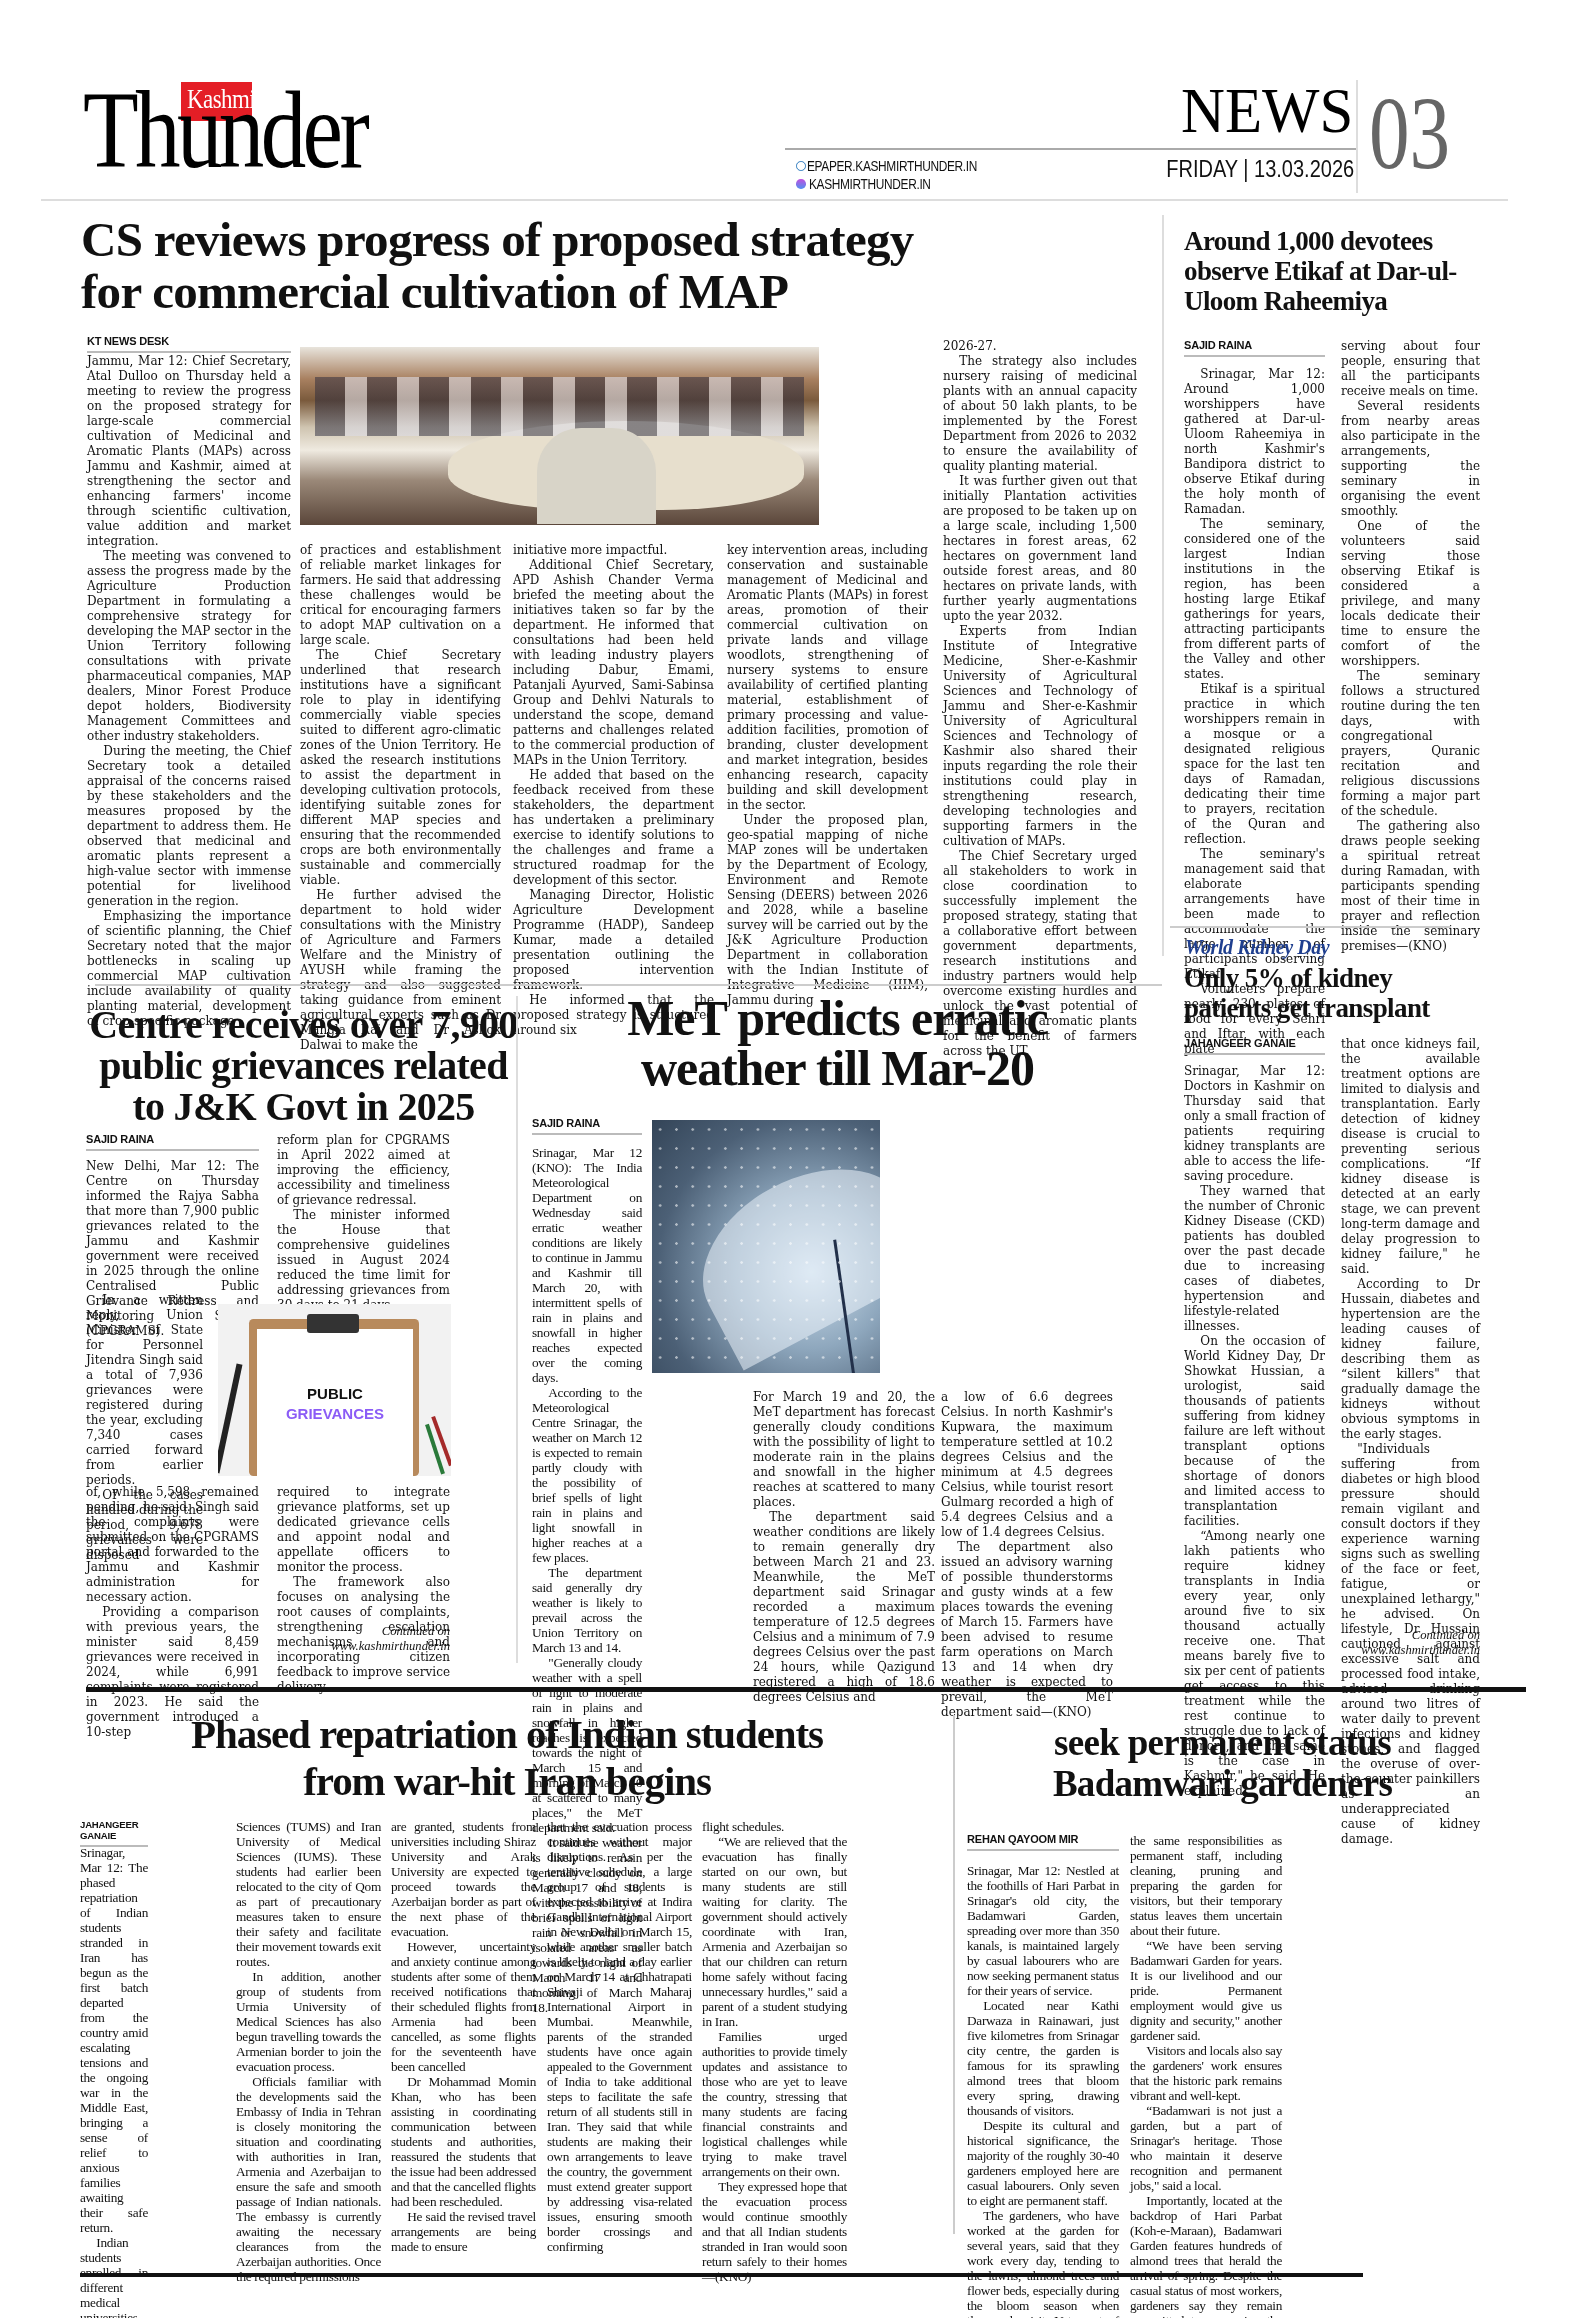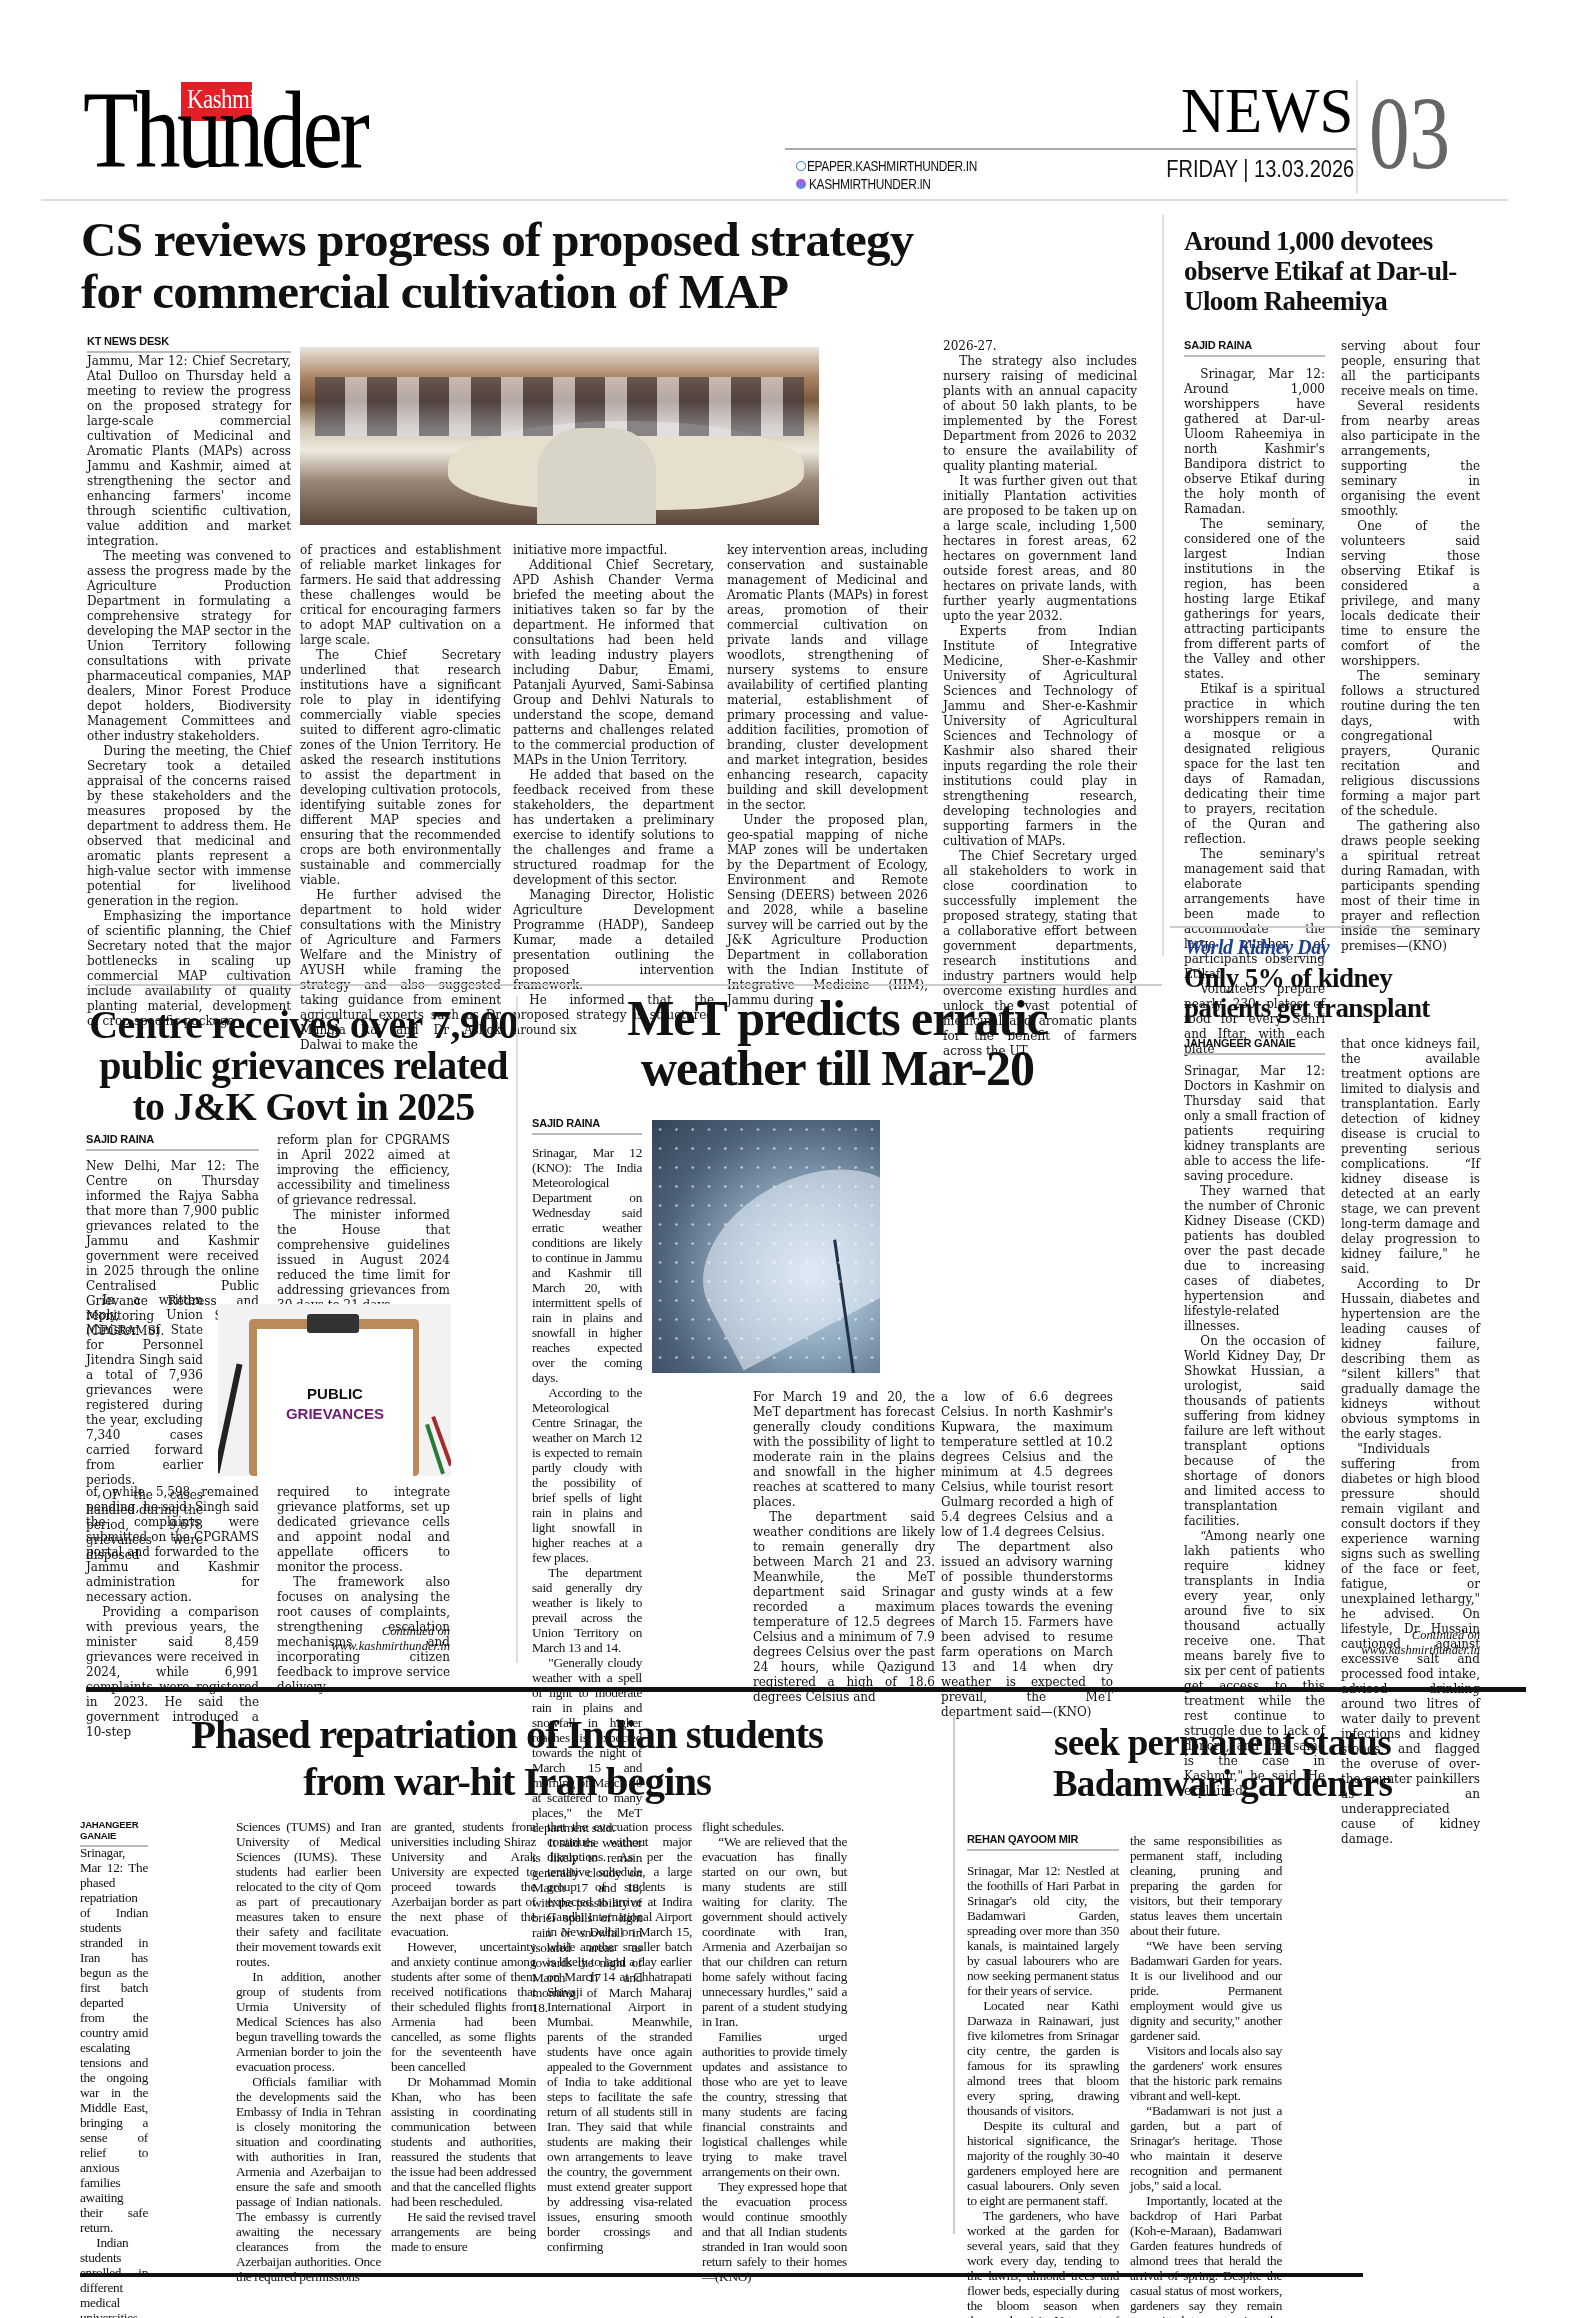--- a/index.html
+++ b/index.html
@@ -184,21 +184,21 @@
   <p>According to the guidelines, ministries and departments are</p>
 </div>
 <div class="abs photo" style="left:218px;top:1304px;width:233px;height:172px;background:#f2f2f2">
   <div class="abs" style="left:31px;top:15px;width:170px;height:157px;background:#b88a5c;border-radius:4.4px"></div>
   <div class="abs" style="left:39px;top:25px;width:156px;height:147px;background:#fff"></div>
   <div class="abs" style="left:89px;top:10.4px;width:52px;height:19px;background:#333;border-radius:3px"></div>
   <div class="abs" style="left:7.4px;top:59px;width:6px;height:111px;background:#222;transform:rotate(12deg)"></div>
   <div class="abs" style="left:215px;top:119px;width:4.4px;height:52px;background:#2a7a3a;transform:rotate(-18deg)"></div>
   <div class="abs" style="left:222px;top:111px;width:4.4px;height:52px;background:#a52a2a;transform:rotate(-20deg)"></div>
   <div class="abs" style="left:39px;top:81px;width:156px;text-align:center;font-family:'Liberation Sans',sans-serif;font-weight:bold;font-size:15px;color:#111">PUBLIC</div>
-  <div class="abs" style="left:39px;top:101px;width:156px;text-align:center;font-family:'Liberation Sans',sans-serif;font-weight:bold;font-size:15px;color:#701a75">GRIEVANCES</div>
+  <div class="abs" style="left:39px;top:101px;width:156px;text-align:center;font-family:'Liberation Sans',sans-serif;font-weight:bold;font-size:15px;color:#8b5cf6">GRIEVANCES</div>
 </div>
 <div class="abs body" style="left:277px;top:1485px;width:173px">
   <p class="first">required to integrate grievance platforms, set up dedicated grievance cells and appoint nodal and appellate officers to monitor the process.</p>
   <p>The framework also focuses on analysing the root causes of complaints, strengthening escalation mechanisms and incorporating citizen feedback to improve service delivery.</p>
 </div>
 <div class="abs cont" style="left:277px;top:1624px;width:173px">
   <div>Continued on</div>
   <div>www.kashmirthunder.in</div>
 </div>
 

